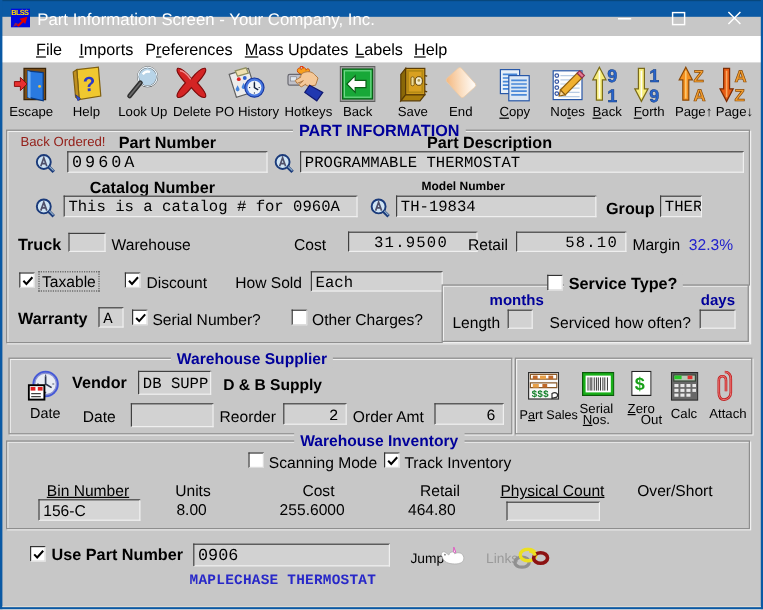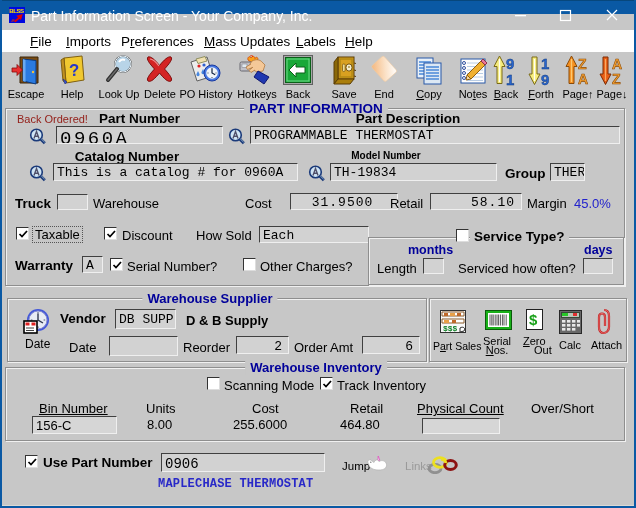--- a/index.html
+++ b/index.html
@@ -216,21 +216,21 @@
 <div class="fr" style="left:5px;top:108px;width:618px;height:176px"></div>
 <div class="ft" style="left:316px;top:101px;font-size:13.5px">PART INFORMATION</div>
 <div class="lbl" style="left:17px;top:113px;color:#94201a;font-size:11px">Back Ordered!</div>
 <div class="lbl b" style="left:99px;top:111px;font-size:13.5px">Part Number</div>
 <svg class="mag" style="left:29px;top:128px" width="18" height="17" viewBox="0 0 18 17">
         <circle cx="7.5" cy="7" r="5.8" fill="#cfe4f4" stroke="#1a3a7a" stroke-width="1.6"></circle>
         <path d="M5 10.5 L7.5 3.5 L10 10.5 M5.9 8.3 h3.2" stroke="#50506a" stroke-width="1.4" fill="none"></path>
         <path d="M11.8 11.2 L15.8 15.2" stroke="#1a3a7a" stroke-width="2.8"></path>
         <path d="M12.2 10.8 L15.6 14.2" stroke="#9ab8d0" stroke-width="0.9"></path>
       </svg>
-<div class="fld" style="left:56px;top:126px;width:167px;height:18px;font-size:19px;letter-spacing:2.5px">0960A</div>
+<div class="fld" style="left:56px;top:126px;width:167px;height:18px;font-size:14px;letter-spacing:2.5px">0960A</div>
 <div class="lbl b" style="left:408px;top:111px;font-size:13.5px;transform:translateX(-50%)">Part Description</div>
 <svg class="mag" style="left:228px;top:128px" width="18" height="17" viewBox="0 0 18 17">
         <circle cx="7.5" cy="7" r="5.8" fill="#cfe4f4" stroke="#1a3a7a" stroke-width="1.6"></circle>
         <path d="M5 10.5 L7.5 3.5 L10 10.5 M5.9 8.3 h3.2" stroke="#50506a" stroke-width="1.4" fill="none"></path>
         <path d="M11.8 11.2 L15.8 15.2" stroke="#1a3a7a" stroke-width="2.8"></path>
         <path d="M12.2 10.8 L15.6 14.2" stroke="#9ab8d0" stroke-width="0.9"></path>
       </svg>
 <div class="fld" style="left:250px;top:126px;width:370px;height:18px">PROGRAMMABLE THERMOSTAT</div>
 <div class="lbl b" style="left:127px;top:149px;font-size:13.5px;transform:translateX(-50%)">Catalog Number</div>
 <svg class="mag" style="left:29px;top:165px" width="18" height="17" viewBox="0 0 18 17">
@@ -251,21 +251,21 @@
 <div class="lbl b" style="left:505px;top:166px;font-size:13.5px">Group</div>
 <div class="fld" style="left:550px;top:163px;width:35px;height:18px">THER</div>
 <div class="lbl b" style="left:15px;top:196px;font-size:13.5px">Truck</div>
 <div class="fld" style="left:57px;top:194px;width:31px;height:16px"></div>
 <div class="lbl" style="left:93px;top:196px">Warehouse</div>
 <div class="lbl" style="left:245px;top:196px">Cost</div>
 <div class="fld" style="left:290px;top:193px;width:108px;height:17px;text-align:center;padding-right:6px;letter-spacing:1px">31.9500</div>
 <div class="lbl" style="left:390px;top:196px">Retail</div>
 <div class="fld" style="left:430px;top:193px;width:92px;height:17px;text-align:right;padding-right:6px;letter-spacing:1px">58.10</div>
 <div class="lbl" style="left:527px;top:196px">Margin</div>
-<div class="lbl" style="left:574px;top:196px;color:#2222cc">45.0%</div>
+<div class="lbl" style="left:574px;top:196px;color:#2222cc">32.3%</div>
 <div class="cb" style="left:16px;top:227px">
         <svg width="13" height="13">
           <path d="M2.5 6 L5 8.6 L10 3" stroke="#000" stroke-width="1.7" fill="none"></path>
         </svg>
       </div>
 <div class="lbl" style="left:33px;top:227px;outline:1px dotted #555;padding:0 2px">Taxable</div>
 <div class="cb" style="left:104px;top:227px">
         <svg width="13" height="13">
           <path d="M2.5 6 L5 8.6 L10 3" stroke="#000" stroke-width="1.7" fill="none"></path>
         </svg>

